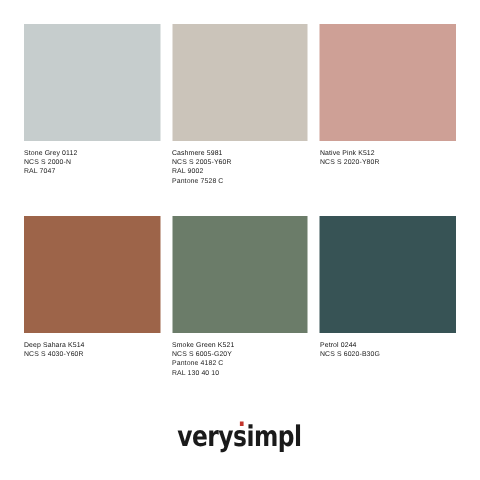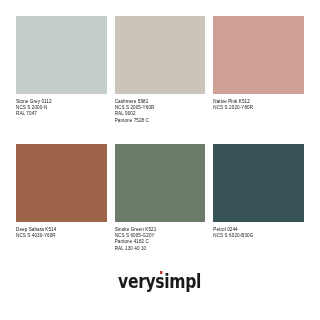--- a/index.html
+++ b/index.html
@@ -48,20 +48,21 @@
     color: #1c1c1c;
     letter-spacing: 0.08px;
     white-space: nowrap;
   }
   .spec-line.name {
     color: #111111;
   }
   .logo-area {
     flex: 1;
     display: flex;
+    align-items: center;
     justify-content: center;
     padding-bottom: 10px;
   }
   .logo {
     position: relative;
     font-family: "DejaVu Sans", sans-serif;
     font-size: 19px;
     font-weight: 700;
     letter-spacing: -0.4px;
     color: #1a1a1a;

